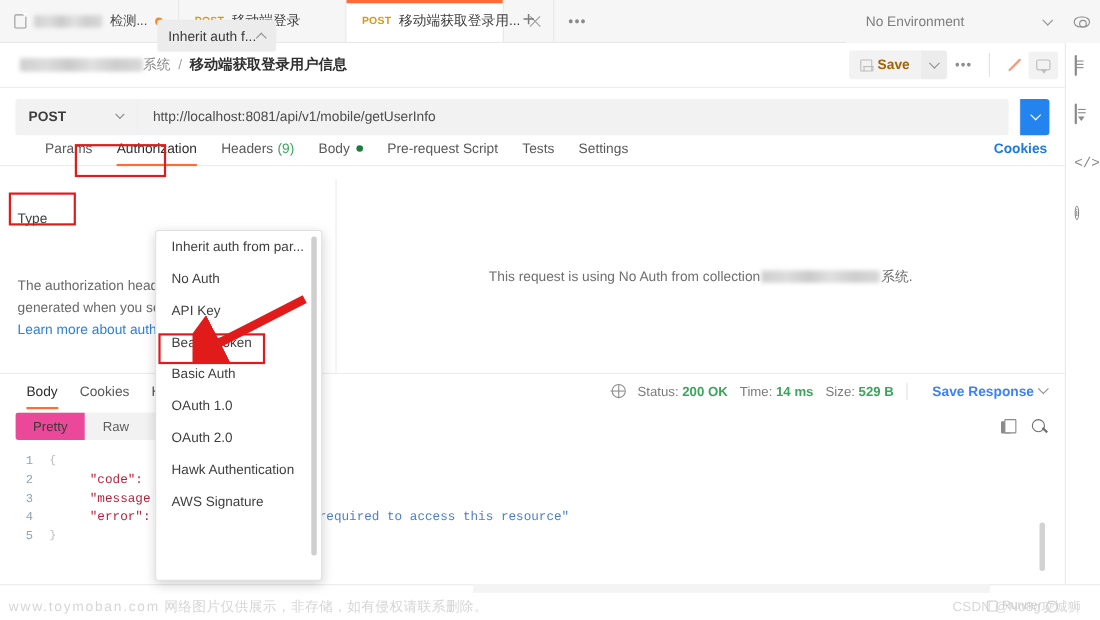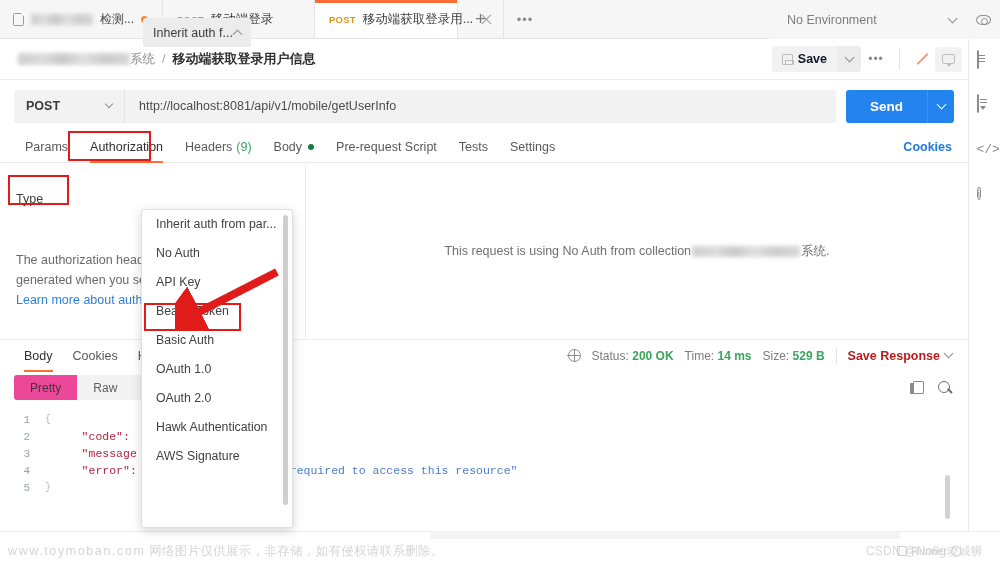--- a/index.html
+++ b/index.html
@@ -132,21 +132,21 @@
     position: absolute; left:0; top: 39px; width: 968px; height: 41px;
     display:flex; align-items:center; padding-left: 18px;
     border-bottom: 1px solid #ececec; background:#fff;
   }
   .crumb-blur { height: 12px; width: 112px; }
   .crumb-sep { margin: 0 7px; color: #a3a3a3; font-size: 12.5px; }
   .crumb-cur { font-size: 13px; color: #2f2f2f; font-weight: bold; }
   .crumb-actions { margin-left: auto; display:flex; align-items:center; padding-right: 6px; gap: 0px;}
   .save-btn {
     display:flex; align-items:center; gap:5px;
-    background:#f2f2f2; color:#0f172a;
+    background:#f2f2f2; color:#a16207;
     font-size: 12.5px; font-weight: bold;
     height: 26px; padding: 0 10px;
     border-radius: 3px 0 0 3px;
   }
   .save-ico {
     width: 11px; height: 11px; border: 1.3px solid #bcbcbc; border-radius: 1px;
     position:relative;
   }
   .save-ico::after{content:"";position:absolute;left:2px;top:5px;width:7px;height:4px;border:1.2px solid #bcbcbc;border-bottom:none;}
   .save-caret {
@@ -204,22 +204,22 @@
   }
   .send-caret {
     background:#2384f0; width: 27px; height:33px; border-radius:0 3px 3px 0;
     display:flex;align-items:center;justify-content:center;
     border-left: 1px solid #3f92f2;
   }
   .send-caret .caret { border-color:#fff; }
 
   
   .reqtabs {
-    position:absolute; left:0; top: 132px; width: 968px; height: 31px;
-    display:flex; align-items:center; padding-left: 14px;
+    position:absolute; left:0; top: 120px; width: 968px; height: 31px;
+    display:flex; align-items:center; padding-left: 30px;
     border-bottom: 1px solid #ececec; gap: 0;
   }
   .rtab {
     font-size: 12.5px; color:#595959; padding: 0 11px; height:31px;
     display:flex;align-items:center; position:relative; white-space:nowrap;
   }
   .rtab.active { color:#2f2f2f; }
   .rtab.active::after {
     content:""; position:absolute; left:11px; right:11px; bottom:0; height:2px;
     background:#ff6c37;
@@ -273,21 +273,21 @@
   .rsp-tab.active::after {
     content:""; position:absolute; left:10px; right:10px; bottom:0; height:2px; background:#ff6c37;
   }
   .rsp-meta { margin-left:auto; display:flex; align-items:center; gap:11px; padding-right: 16px; font-size:12px; color:#7b7b7b;}
   .globe {
     width:13px;height:13px;border:1.2px solid #8e8e8e;border-radius:50%;position:relative;
   }
   .globe::before{content:"";position:absolute;left:5px;top:-1.2px;width:1.2px;height:13px;background:#8e8e8e;}
   .globe::after{content:"";position:absolute;left:-1.2px;top:5px;width:13px;height:1.2px;background:#8e8e8e;}
   .val-green { color:#3ba55d; font-weight:bold; }
-  .save-resp { color:#b91c1c; font-weight:bold; font-size:12.5px; }
+  .save-resp { color:#3b82f6; font-weight:bold; font-size:12.5px;margin-left:12px; }
   .meta-div { width:1px;height:16px;background:#e3e3e3; }
 
   .viewbar {
     position:absolute; left:0; top:371px; width:968px; height:33px;
     display:flex; align-items:center; padding-left: 14px;
   }
   .seg {
     display:flex; background:#f2f2f2; border-radius:3px; height:25px; overflow:hidden;
   }
   .seg-item {
@@ -470,21 +470,20 @@
 
   <div class="urlrow">
     <div class="method-box">
       <span>POST</span>
       <i class="caret"></i>
     </div>
     <div class="url-box">
       <span>http://localhost:8081/api/v1/mobile/getUserInfo</span>
     </div>
     <div class="send-wrap">
-      <div class="send-btn">Send</div>
       <div class="send-caret">
           <i class="caret"></i>
         </div>
     </div>
   </div>
 
   <div class="reqtabs">
     <div class="rtab">Params</div>
     <div class="rtab active">Authorization</div>
     <div class="rtab">

